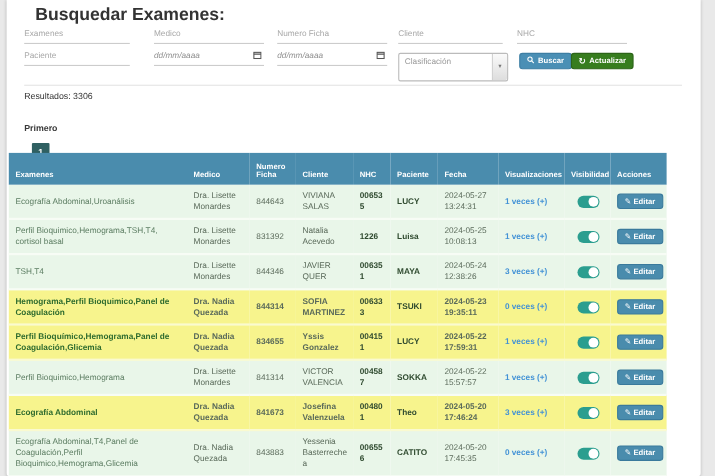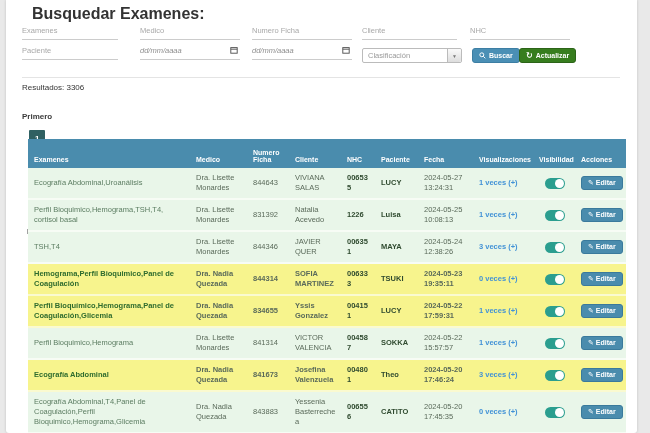--- a/index.html
+++ b/index.html
@@ -22,21 +22,21 @@
     border:none; border-bottom:1px solid #ccc;
     font-family:inherit; font-size:7.5px; color:#555; outline:none;
   }
   .u-input::placeholder { color:#a8a8a8; opacity:1; }
   .date-field {
     position:absolute; height:18px; border-bottom:1px solid #ccc;
     display:flex; align-items:center; justify-content:space-between;
     font-size:7.5px; color:#8f8f8f; cursor:default;font-style:italic;
   }
   .select-box {
-    position:absolute; height:15px; border:1px solid #bbb; border-radius:2px;
+    position:absolute; height:26px; border:1px solid #bbb; border-radius:2px;
     background:#fff; display:flex; align-items:stretch;
     font-size:7.5px; color:#999;
   }
   .select-box .sel-text { flex:1; padding:0 5px; line-height:13px; overflow:hidden; white-space:nowrap; }
   .select-box .sel-btn {
     width:14px; border-left:1px solid #bbb; background:linear-gradient(#fafafa,#ddd);
     display:flex; align-items:center; justify-content:center;
     color:#777; font-size:5px; border-radius:0 2px 2px 0;
   }
   .btn { position:absolute; height:15px; border-radius:3px; color:#fff;
@@ -48,21 +48,21 @@
   .btn-actualizar { background:#377d1e; border-color:#2c6418; }
   .divider { position:absolute; left:22px; width:598px; height:0; border-top:1px solid #e4e4e4; }
   .results { position:absolute; left:22px; top:83px; font-size:8px; font-weight:normal; color:#333; }
   .pagination { position:absolute; left:22px; top:112px; display:flex; align-items:center; gap:9px;
     font-size:8px; font-weight:bold; color:#3a3a3a;flex-direction:column; }
   .page-item { cursor:pointer; }
   .page-item.active {
     background:#2f6062; color:#fff; width:16px; height:16px;
     display:flex; align-items:center; justify-content:center; border-radius:1px;
   }
-  table { position:absolute; left:28px; top:139px; width:598px;
+  table { position:absolute; left:8px; top:139px; width:598px;
     border-collapse:collapse; table-layout:fixed; }
   thead th {
     background:#4a8cad; color:#fff; font-size:7px; font-weight:bold;
     text-align:left; vertical-align:bottom; padding:3px 4px 5px 6px;
     white-space:nowrap; height:29px;
   }
   thead th.wrap { white-space:normal; }
   tbody td { padding:5px 4px 5px 6px; font-size:7.5px; line-height:10px;
     vertical-align:middle; word-wrap:break-word; }
   tr.normal td { background:#e9f6e9; border-bottom:2px solid #f7fcf5; }

